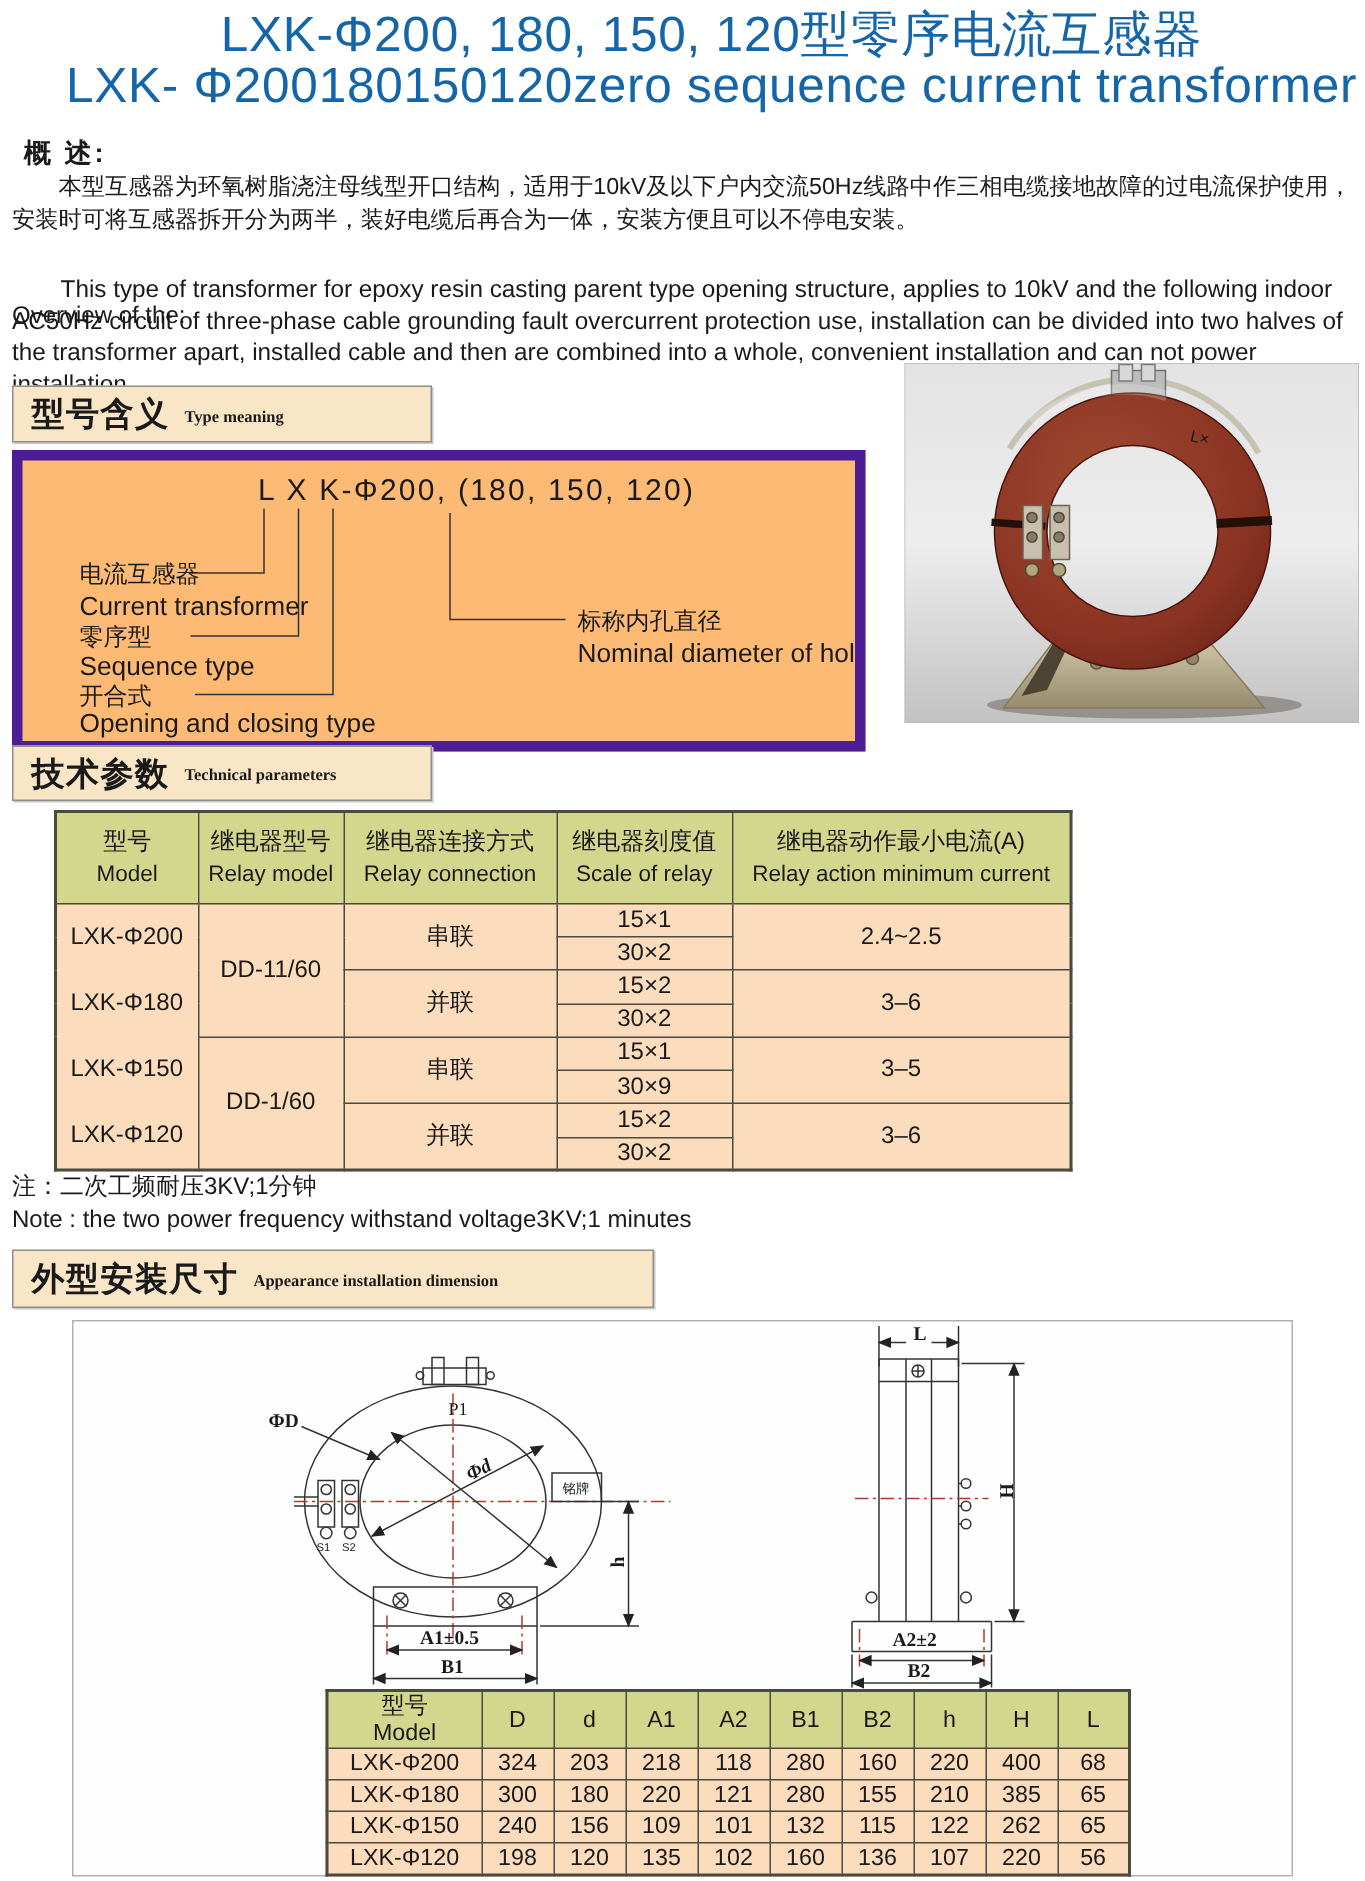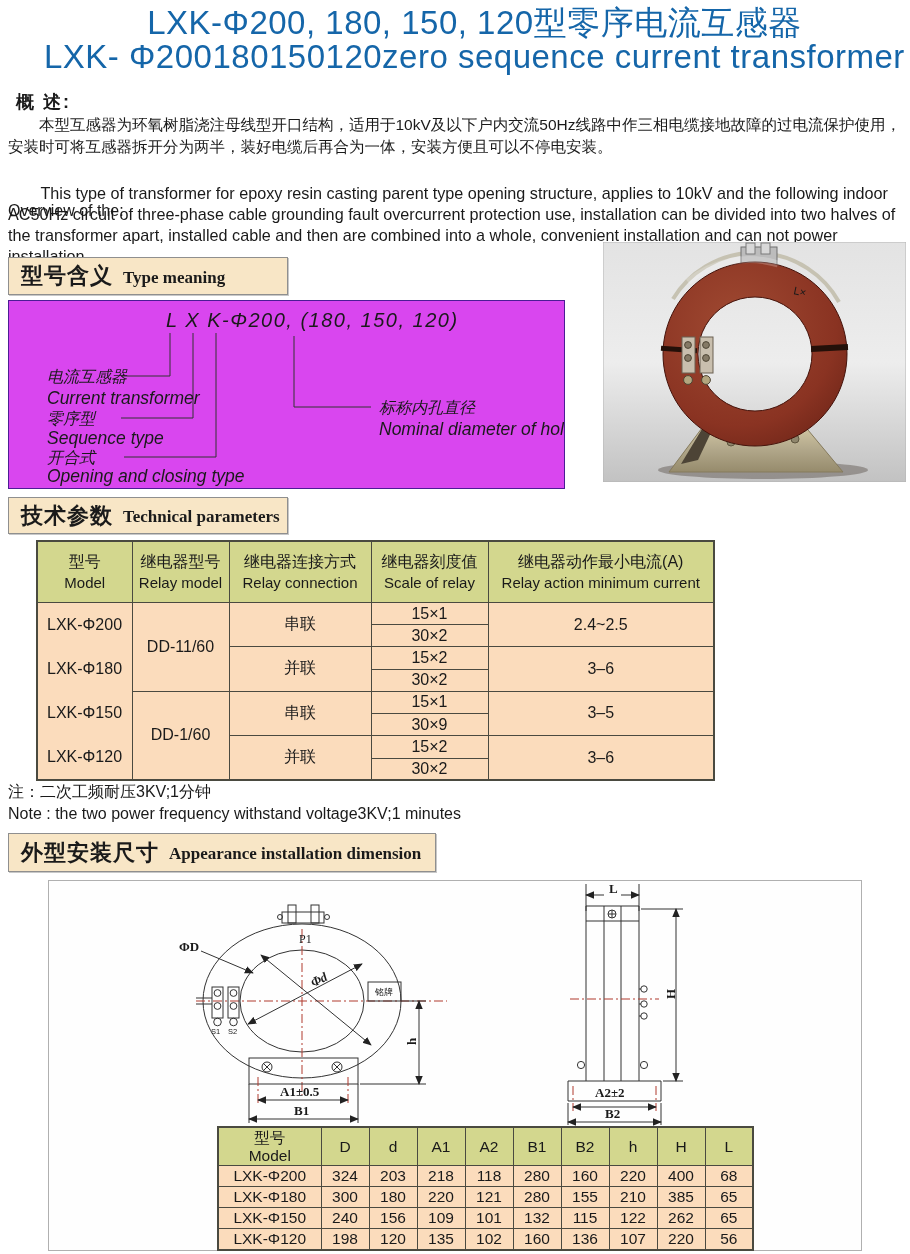--- a/index.html
+++ b/index.html
@@ -10,23 +10,23 @@
   .title-line{font-weight:normal;color:#1566a9;font-size:33px;line-height:34px;letter-spacing:0.5px;white-space:nowrap;text-align:center;}
   
   .ov-head{font-size:18px;font-weight:bold;letter-spacing:2px;}
   .para-cn{font-size:15.5px;line-height:22px;text-indent:2em;width:898px;}
   .para-en{font-size:16.2px;line-height:21px;text-indent:2em;width:898px;}
   .ov-sub{font-size:16px;margin-top:41px;}
   
   .secbox{background:#f8e6c6;border:1px solid #8f8f8f;box-shadow:1px 1px 0 #c8c8c8;
           display:flex;align-items:center;padding-left:12px;box-sizing:border-box;}
   .secbox .cn{font-size:22px;font-weight:bold;letter-spacing:1px;}
-  .secbox .en{font-family:"Liberation Serif",serif;font-weight:bold;font-size:17px;margin-left:10px;padding-top:3px;}
-  
-  .diagram{border:1px solid #4c1d95;background:#d946ef;font-style:italic;}
+  .secbox .en{font-family:"Liberation Serif",serif;font-weight:bold;font-size:11px;margin-left:10px;padding-top:3px;}
+  
+  .diagram{border:7px solid #4c1d95;background:#fdba74;}
   
   table{border-collapse:collapse;margin-left:30px;}
   .tech-table{position:absolute;left:6px;top:540px;table-layout:fixed;background:#fbdcbc;}
   .tech-table td,.tech-table th{border:1px solid #4a4a40;font-weight:normal;text-align:center;padding:0;overflow:hidden;}
   .tech-table thead th{background:#d3d78e;height:60px;font-size:16px;line-height:21px;}
   .tech-table thead .en{font-size:15px;}
   .tech-table tbody tr{height:22px;}
   .tech-table tbody td{font-size:16px;}
   .tech-table{border:2px solid #4a4a40;}
   .model-cell{text-align:left !important;}

